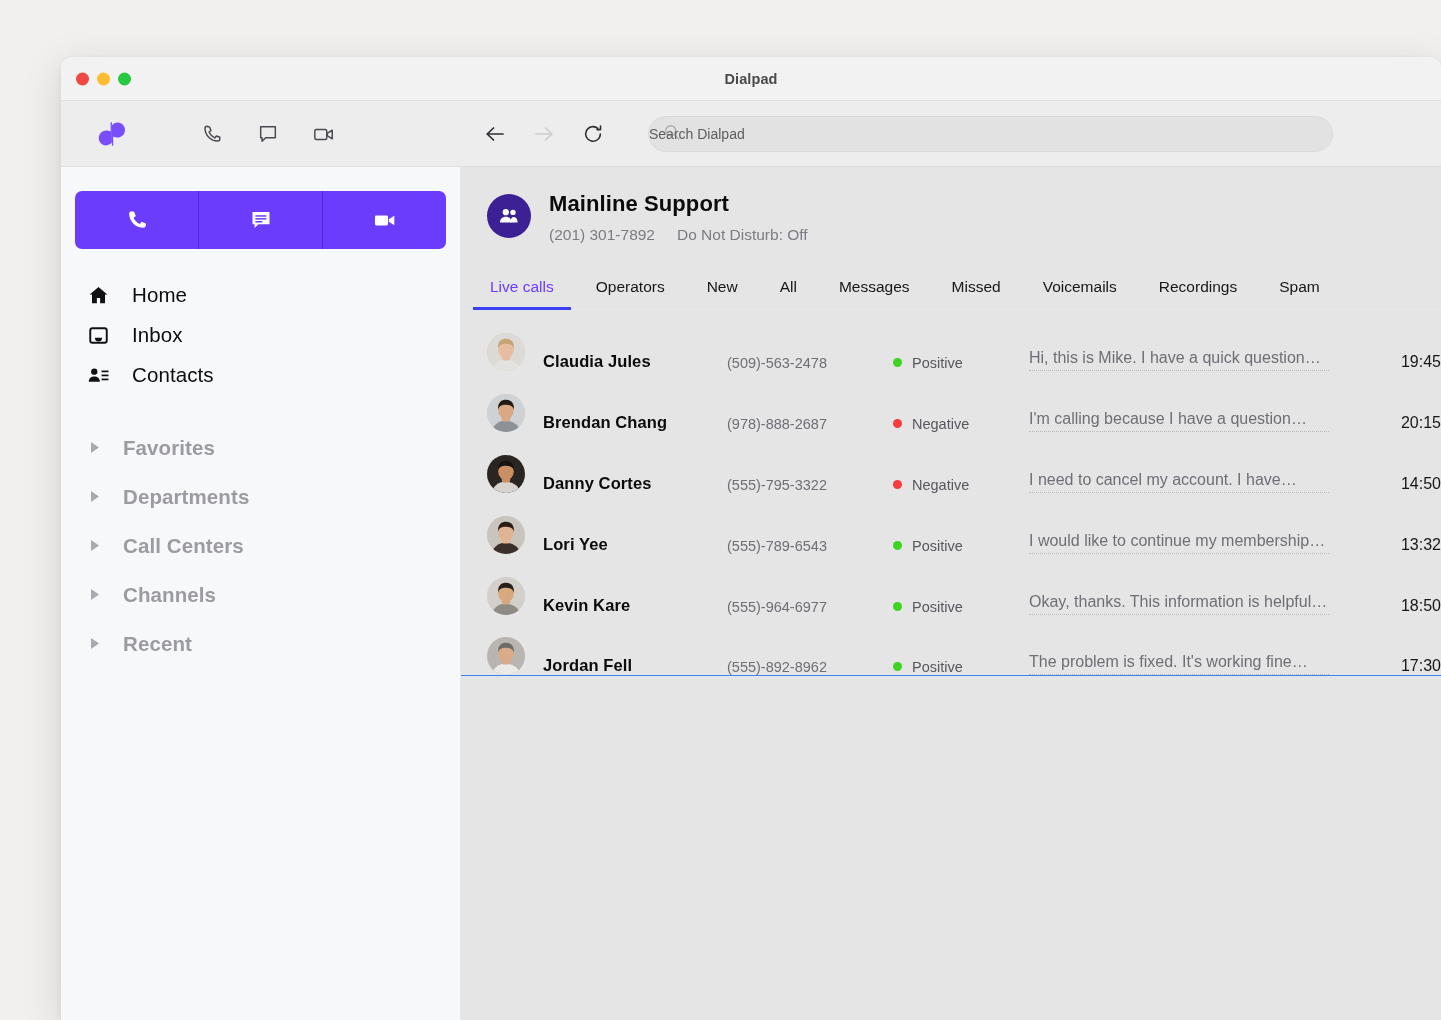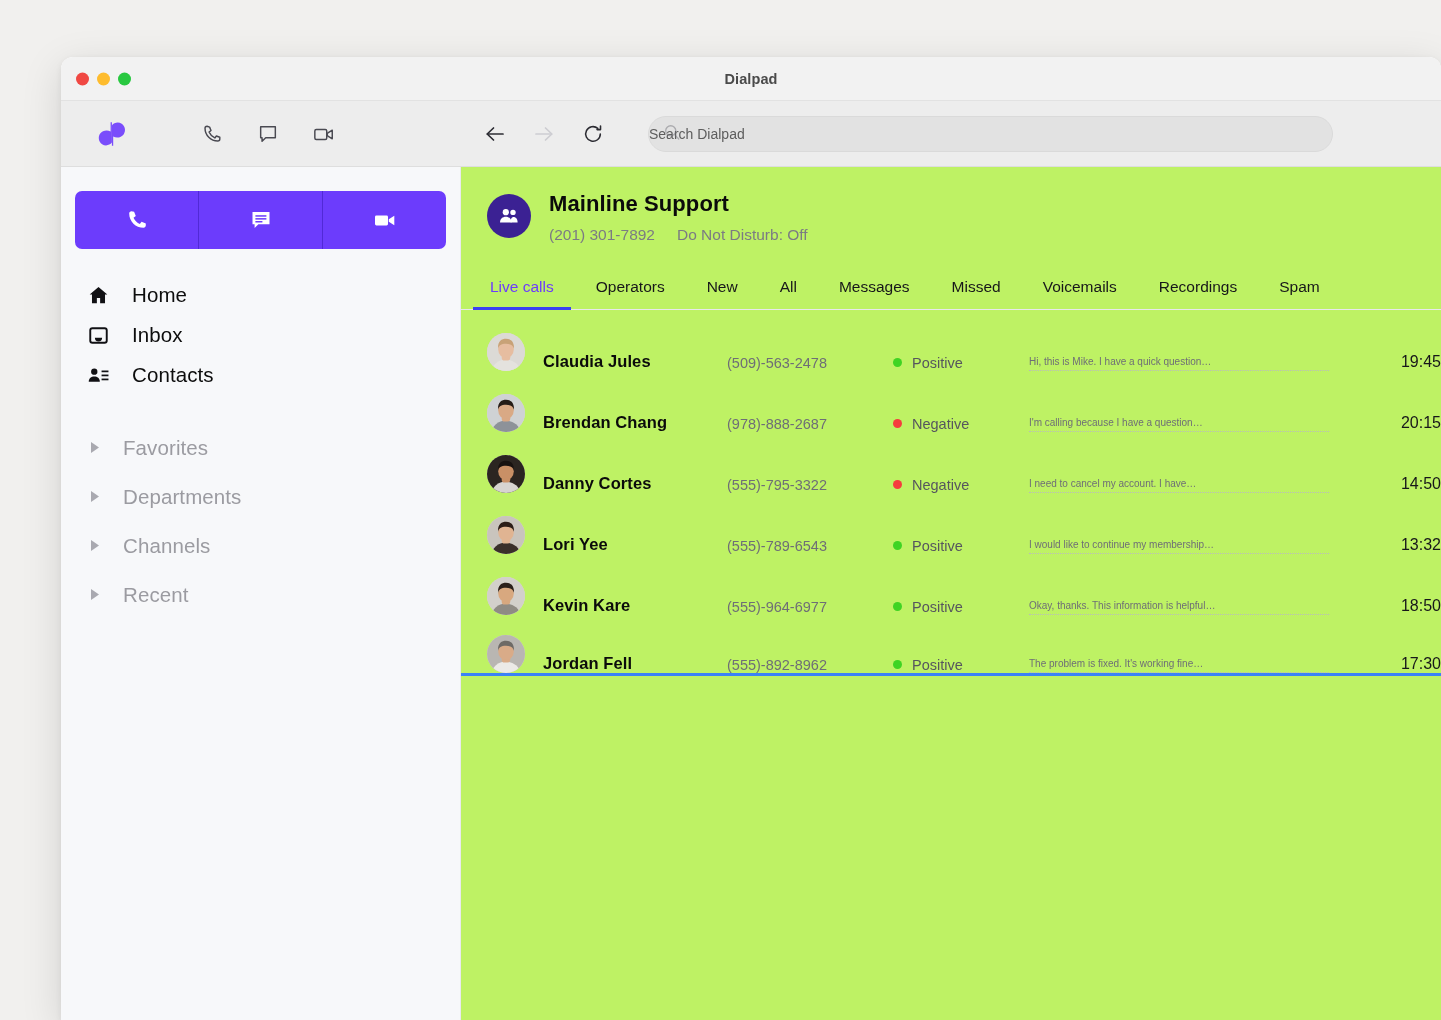--- a/index.html
+++ b/index.html
@@ -149,34 +149,35 @@
     letter-spacing: 0.1px;
   }
 
   .group-list { margin-top: 28px; }
   .group-item {
     display: flex;
     align-items: center;
     height: 49px;
     padding-left: 28px;
     cursor: pointer;
+    font-weight: bold;
   }
   .group-item .gi-caret {
     width: 20px;
     margin-right: 14px;
     display: flex; align-items: center;
   }
   .group-item .gi-label {
     font-size: 20.5px;
     color: #9b9ba1;
     letter-spacing: 0.1px;
   }
 
   
-  .main { flex: 1; background: #bef264; }
+  .main { flex: 1; background: #e5e5e5; }
 
   .contact-header {
     display: flex;
     align-items: flex-start;
     padding: 23px 0 0 26px;
   }
   .ch-avatar {
     width: 44px; height: 44px;
     border-radius: 50%;
     background: #3b2193;
@@ -229,21 +230,21 @@
 
   
   .call-list { padding: 0; }
   .call-row {
     display: flex;
     align-items: flex-end;
     height: 61px;
     padding-left: 26px;
     cursor: pointer;
   }
-  .call-row:last-child { border-bottom: 3px solid #3b82f6; }
+  .call-row:last-child { border-bottom: 1px solid #3b82f6; }
 
   .cr-avatar {
     width: 38px; height: 38px;
     border-radius: 50%;
     flex-shrink: 0;
     margin-right: 18px;
     overflow: hidden;
     position: relative;
     background: #d8d6d3;
   }
@@ -269,21 +270,21 @@
     color: #56565e;
   }
   .cr-dot {
     width: 9px; height: 9px;
     border-radius: 50%;
     margin-right: 10px;
     flex-shrink: 0;
   }
   .cr-transcript {
     width: 300px;
-    font-size: 10px;
+    font-size: 16px;
     color: #6e6e76;
     border-bottom: 1px dotted #b9b9bf;
     padding-bottom: 3px;
     white-space: nowrap;
     overflow: hidden;
   }
   .cr-time {
     margin-left: auto;
     font-size: 16px;
     color: #17171a;
@@ -429,20 +430,28 @@
           </span>
           <span class="gi-label">Favorites</span>
         </div>
         <div class="group-item">
           <span class="gi-caret">
             <svg width="12" height="13" viewBox="0 0 12 13" fill="#a9a9b0">
                 <path d="M2 1 L10 6.5 L2 12 Z"></path>
               </svg>
           </span>
           <span class="gi-label">Departments</span>
+        </div>
+        <div class="group-item">
+          <span class="gi-caret">
+            <svg width="12" height="13" viewBox="0 0 12 13" fill="#a9a9b0">
+                <path d="M2 1 L10 6.5 L2 12 Z"></path>
+              </svg>
+          </span>
+          <span class="gi-label">Call Centers</span>
         </div>
         <div class="group-item">
           <span class="gi-caret">
             <svg width="12" height="13" viewBox="0 0 12 13" fill="#a9a9b0">
                 <path d="M2 1 L10 6.5 L2 12 Z"></path>
               </svg>
           </span>
           <span class="gi-label">Channels</span>
         </div>
         <div class="group-item">

